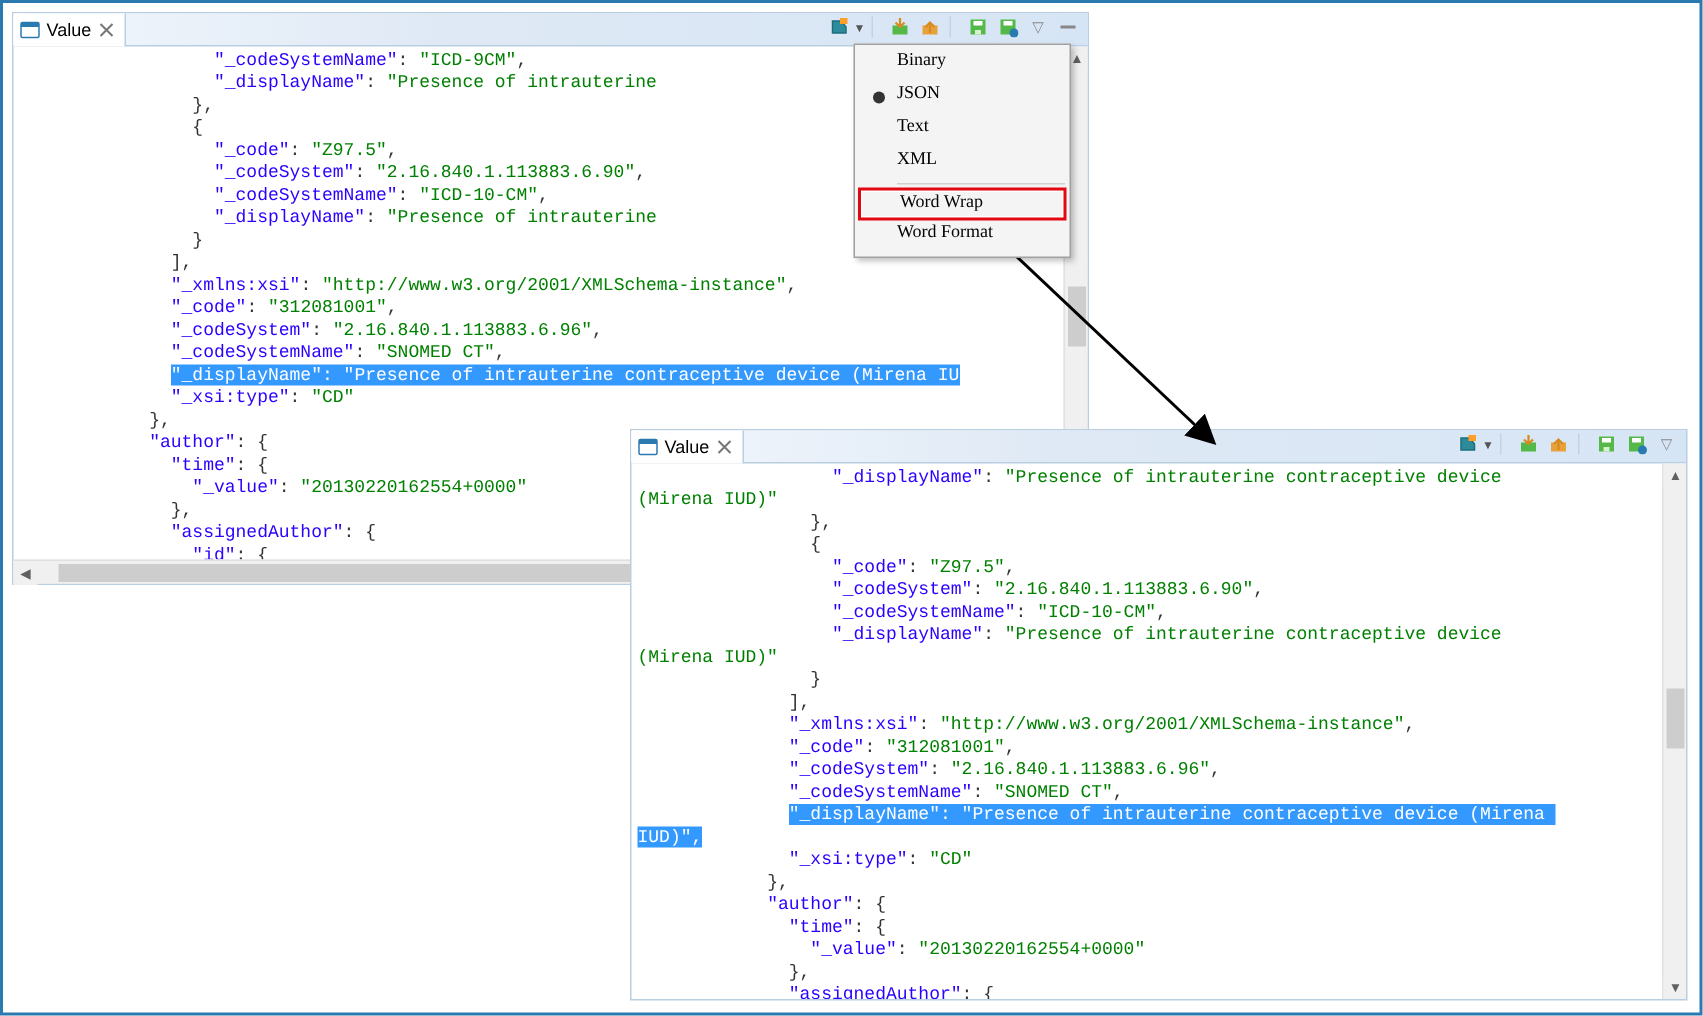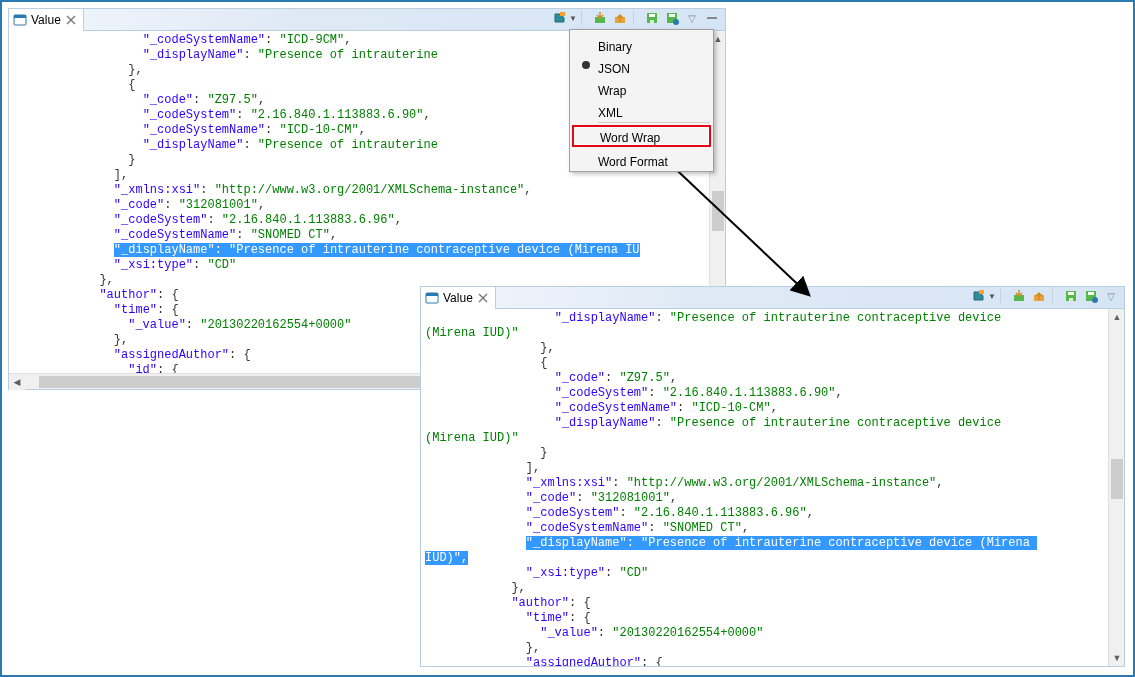--- a/index.html
+++ b/index.html
@@ -118,24 +118,25 @@
     width: 145px;
     background: #f4f4f4;
     border: 1px solid #a0a0a0;
     box-shadow: 2px 2px 4px rgba(0,0,0,0.25);
     z-index: 10;
     padding: 2px;
   }
   .menu-item {
     height: 22px;
     display: flex;
-    align-items: flex-end;
+    align-items: flex-start;
     padding-left: 26px;
     cursor: pointer;
     position: relative;
+    font-family: Liberation Serif, serif;
   }
   .menu-sep { height: 1px; background: #d0d0d0; margin: 2px 1px 2px 26px; }
   .menu-icon-col {
     position:absolute; left:6px; top:3px; width:16px; height:16px;
     display:flex; align-items:center; justify-content:center;
   }
   .menu-highlight {
     border: 2px solid #e30613; box-shadow: 0 0 0 1px #fff inset;
   }
 
@@ -254,21 +255,21 @@
         <span>Binary</span>
       </div>
       <div class="menu-item">
         <span class="menu-icon-col">
           <span style="display:inline-block;width:8px;height:8px;background:#333;border-radius:50%"></span>
         </span>
         <span>JSON</span>
       </div>
       <div class="menu-item">
         <span class="menu-icon-col"></span>
-        <span>Wrap</span>
+        <span>Text</span>
       </div>
       <div class="menu-item">
         <span class="menu-icon-col"></span>
         <span>XML</span>
       </div>
       <div class="menu-sep"></div>
       <div class="menu-item menu-highlight">
         <span class="menu-icon-col"></span>
         <span>Word Wrap</span>
       </div>

